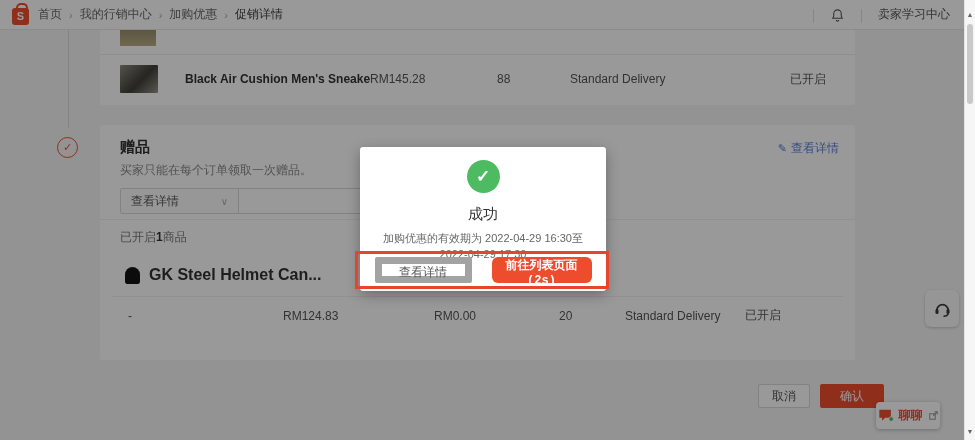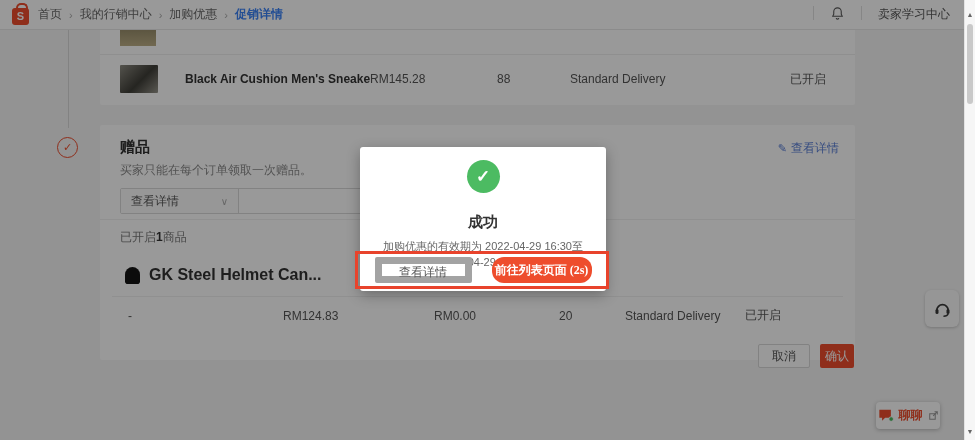--- a/index.html
+++ b/index.html
@@ -5,22 +5,22 @@
   * { margin:0; padding:0; box-sizing:border-box; }
   body { background:#888; font-family:"Liberation Sans", sans-serif; }
   .screen { position:relative; width:975px; height:440px; background:#f5f5f5; overflow:hidden; font-family:"Liberation Sans", sans-serif; }
 
   
   .topbar { position:absolute; top:0; left:0; right:11px; height:30px; background:#fff; border-bottom:1px solid #e8e8e8; display:flex; align-items:center; padding:0 14px 0 12px; z-index:1; }
   .logo { position:relative; width:17px; height:17px; background:#ee4d2d; border-radius:3px; color:#fff; font-weight:bold; font-size:11px; display:flex; align-items:center; justify-content:center; margin-right:9px; margin-top:3px; }
   .logo::before { content:""; position:absolute; top:-5px; left:4px; width:8px; height:6px; border:2px solid #ee4d2d; border-bottom:none; border-radius:5px 5px 0 0; }
   .crumbs { display:flex; align-items:center; font-size:12px; color:#666; }
   .crumb-sep { margin:0 7px; color:#aaa; font-size:11px; }
-  .crumb-current { color:#3b82f6; font-weight:bold; }
-  .topbar-right { margin-left:auto; display:flex; align-items:flex-start; }
+  .crumb-current { color:#404040; font-weight:normal; }
+  .topbar-right { margin-left:auto; display:flex; align-items:flex-end; }
   .tb-divider { width:1px; height:14px; background:#e0e0e0; margin:0 16px; }
   .bell { display:flex; align-items:center; cursor:pointer; }
   .learning { font-size:12px; color:#555; cursor:pointer; }
 
   
   .timeline-line { position:absolute; left:68px; top:30px; width:1px; height:98px; background:#d9d9d9; z-index:1; }
   .step-circle { position:absolute; left:57px; top:137px; width:21px; height:21px; border:1px solid #ee4d2d; border-radius:50%; color:#ee4d2d; font-size:11px; display:flex; align-items:center; justify-content:center; z-index:1; background:transparent; }
 
   
   .card { position:absolute; left:100px; width:755px; background:#fff; z-index:1; }
@@ -46,40 +46,40 @@
   .g-enabled b { color:#333; }
   .g-table { margin:8px 12px 0; }
   .gt-grid { display:grid; grid-template-columns:155px 151px 125px 66px 120px 1fr; align-items:center; padding-left:16px; font-size:12px; }
   .gt-header { height:27px; background:#f2f2f2; color:#666; border-radius:2px; }
   .gt-group { height:42px; display:flex; align-items:center; padding-left:13px; gap:9px; }
   .helmet-thumb { width:15px; height:17px; background:#151515; border-radius:8px 8px 3px 3px; }
   .gt-group-name { font-size:16px; font-weight:bold; color:#333; }
   .gt-row { height:38px; border-top:1px solid #f0f0f0; color:#555; }
 
   
-  .footer-actions { position:absolute; top:344px; left:758px; display:flex; gap:10px; z-index:1; }
+  .footer-actions { position:absolute; top:384px; left:758px; display:flex; gap:10px; z-index:1; }
   .btn-cancel { width:52px; height:24px; background:#fff; border:1px solid #d9d9d9; border-radius:2px; font-size:12px; color:#555; cursor:pointer; font-family:inherit; }
-  .btn-confirm { width:34px; height:24px; background:#ee4d2d; border:none; border-radius:2px; font-size:12px; color:#fff; cursor:pointer; font-family:inherit; }
+  .btn-confirm { width:64px; height:24px; background:#ee4d2d; border:none; border-radius:2px; font-size:12px; color:#fff; cursor:pointer; font-family:inherit; }
 
   
   .headset-fab { position:absolute; left:925px; top:290px; width:34px; height:37px; background:#fafafa; border-radius:6px; box-shadow:0 1px 3px rgba(0,0,0,.2); display:flex; align-items:center; justify-content:center; z-index:1; cursor:pointer; }
   .chat-widget { position:absolute; left:876px; top:402px; width:64px; height:27px; background:#fff; border-radius:4px; box-shadow:0 1px 4px rgba(0,0,0,.25); display:flex; align-items:center; justify-content:center; gap:5px; z-index:1; cursor:pointer; }
   .chat-label { font-size:12px; font-weight:bold; color:#ee4d2d; }
 
   
   .dim { position:absolute; inset:0; background:rgba(0,0,0,0.4); z-index:5; }
 
   
   .modal { position:absolute; left:360px; top:147px; width:246px; height:144px; background:#fff; border-radius:3px; box-shadow:0 4px 14px rgba(0,0,0,.3); z-index:10; text-align:center; }
   .m-check { width:33px; height:33px; border-radius:50%; background:#4cbb62; color:#fff; font-size:17px; font-weight:bold; display:flex; align-items:center; justify-content:center; margin:13px auto 0; }
-  .m-title { margin-top:20px; font-size:15px; font-weight:bold; color:#333; }
+  .m-title { margin-top:12px; font-size:15px; font-weight:normal; color:#333; }
   .m-msg { margin:7px auto 0; width:222px; font-size:11px; color:#666; line-height:1.45; }
   .m-actions { position:absolute; left:0; right:0; bottom:8px; display:flex; justify-content:center; gap:20px; }
   .m-btn-secondary { width:97px; height:26px; background:#fff; border:7px solid #a3a3a3; border-radius:2px; font-size:12px; color:#555; cursor:pointer; font-family:inherit; }
-  .m-btn-primary { width:100px; height:26px; background:#ee4d2d; border:none; border-radius:12px; font-size:12px; color:#fff; font-weight:bold; cursor:pointer; font-family:Liberation Serif, serif; }
+  .m-btn-primary { width:100px; height:26px; background:#ee4d2d; border:none; border-radius:6px; font-size:12px; color:#fff; font-weight:bold; cursor:pointer; font-family:Liberation Mono, monospace; }
 
   
   .annotation { position:absolute; left:355px; top:251px; width:254px; height:38px; border:3px solid #e8432c; z-index:11; pointer-events:none; }
 
   
   .scrollbar { position:absolute; right:0; top:0; width:11px; height:440px; background:#f6f6f6; border-left:1px solid #e3e3e3; z-index:20; }
   .sb-arrow { position:absolute; left:0; right:0; text-align:center; font-size:7px; color:#666; cursor:pointer; }
   .sb-up { top:11px; }
   .sb-down { bottom:5px; }
   .sb-thumb { position:absolute; top:24px; left:2px; width:6px; height:80px; background:#c9c9c9; border-radius:3px; cursor:pointer; }

